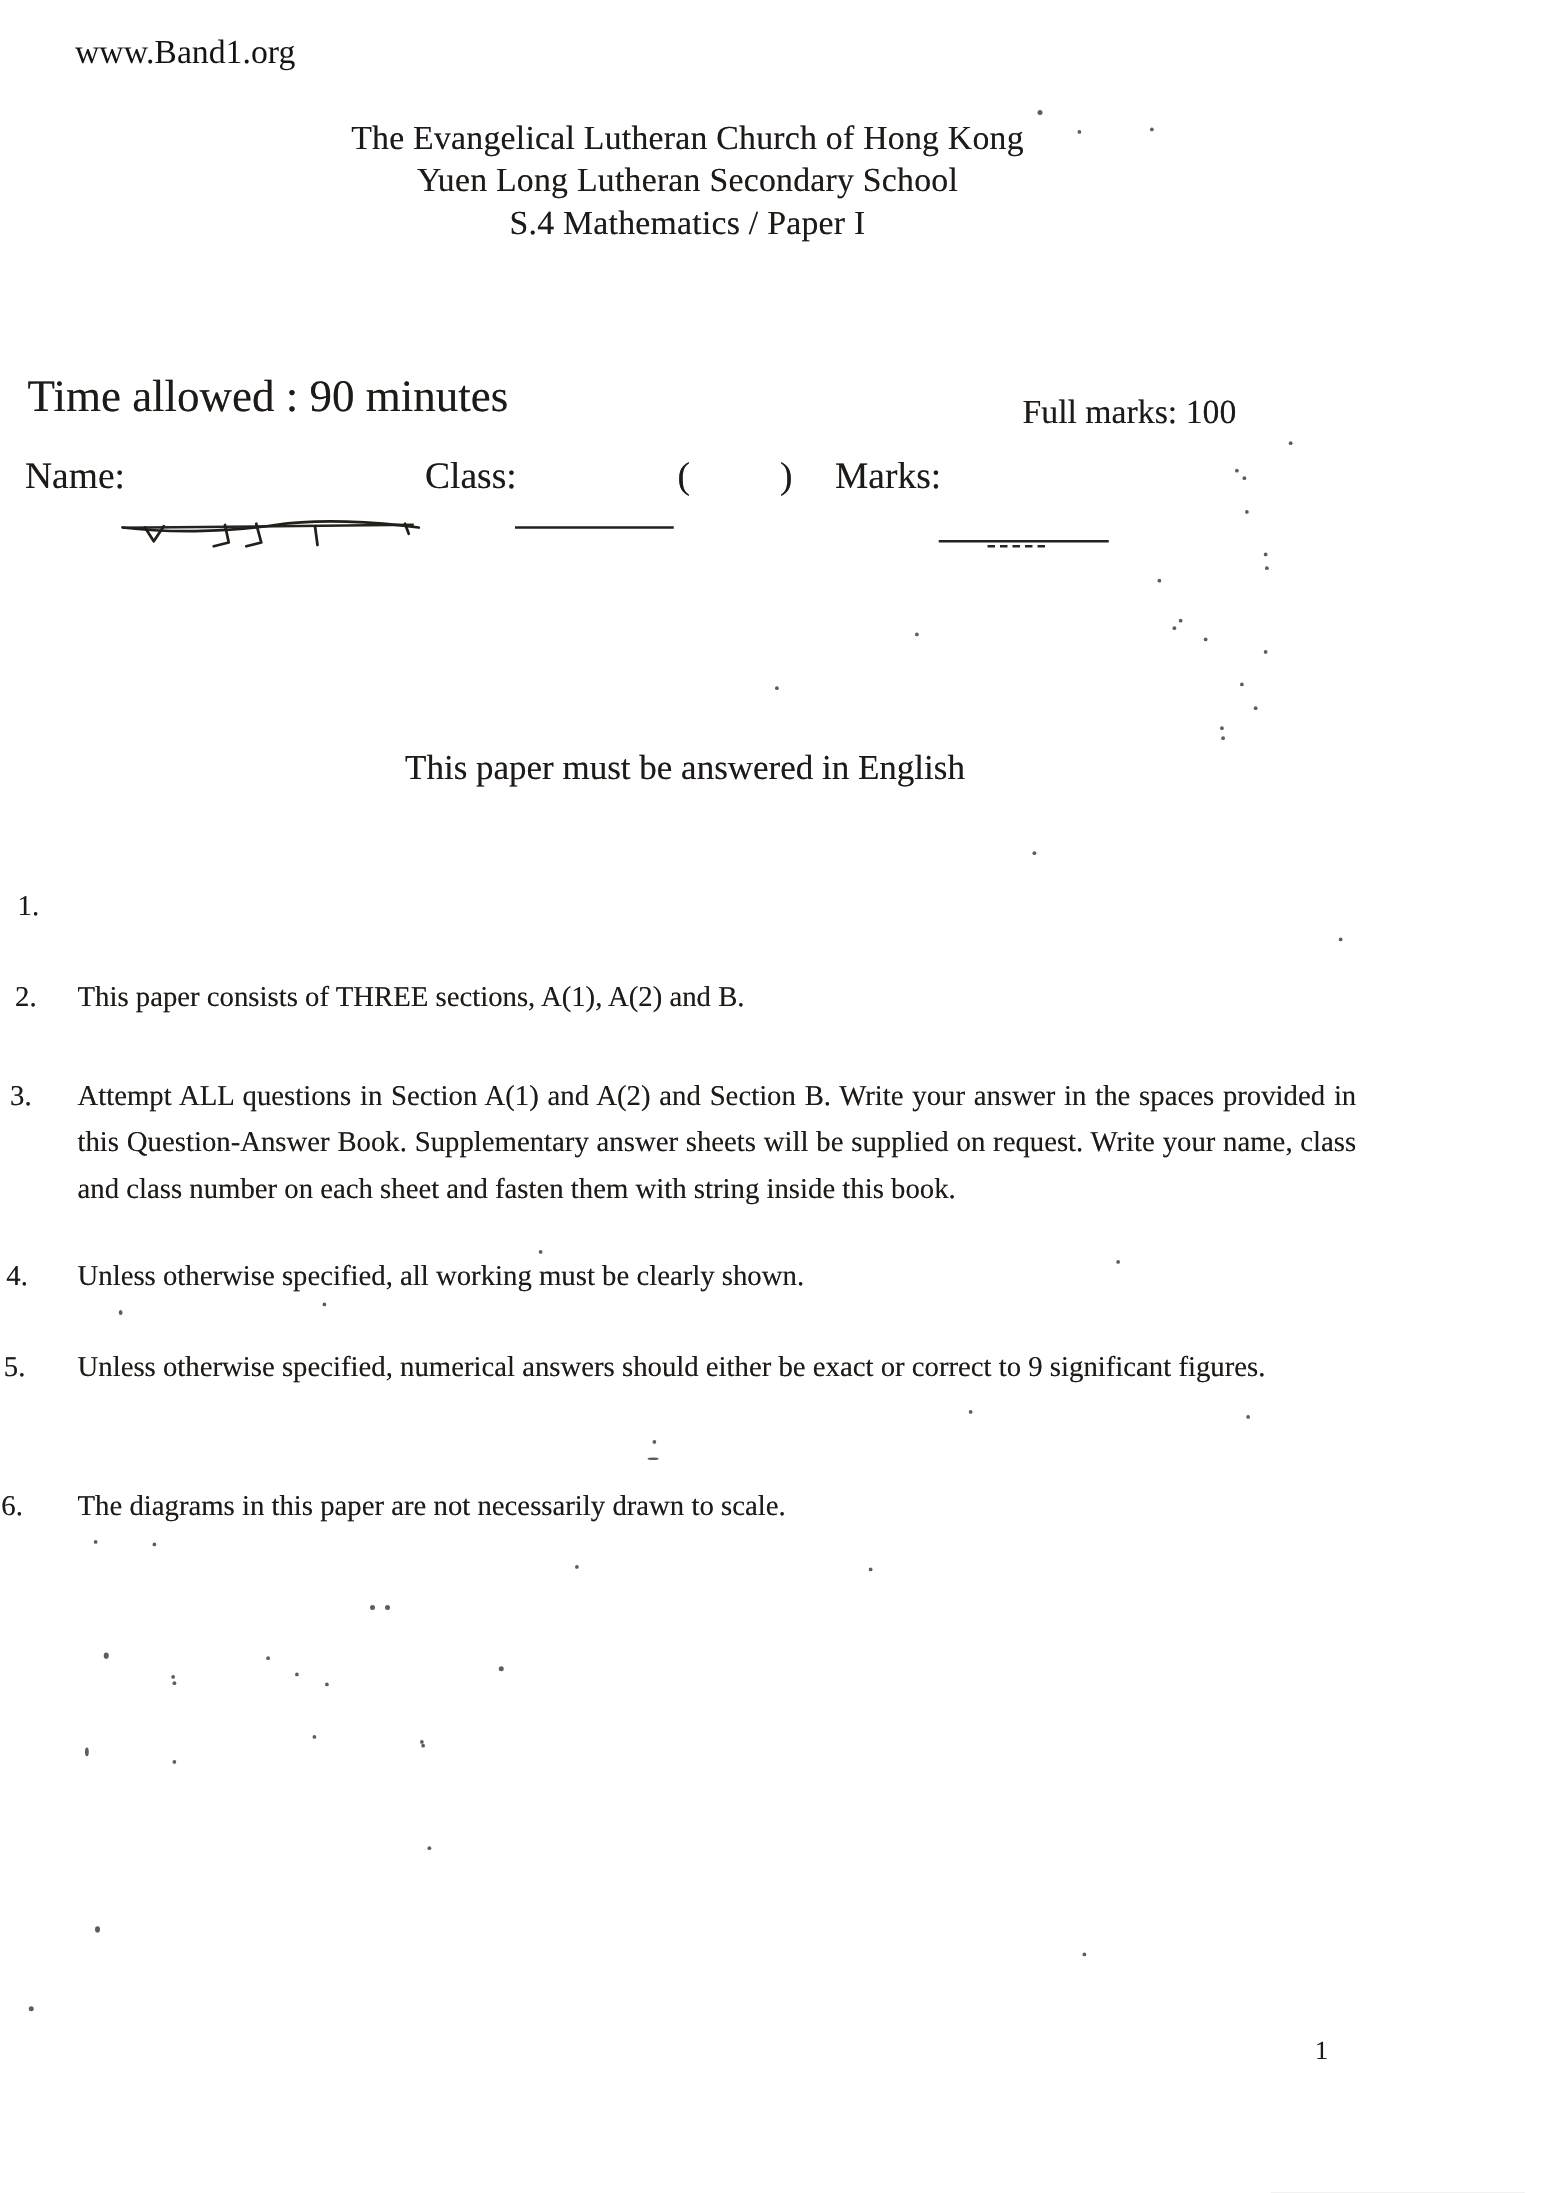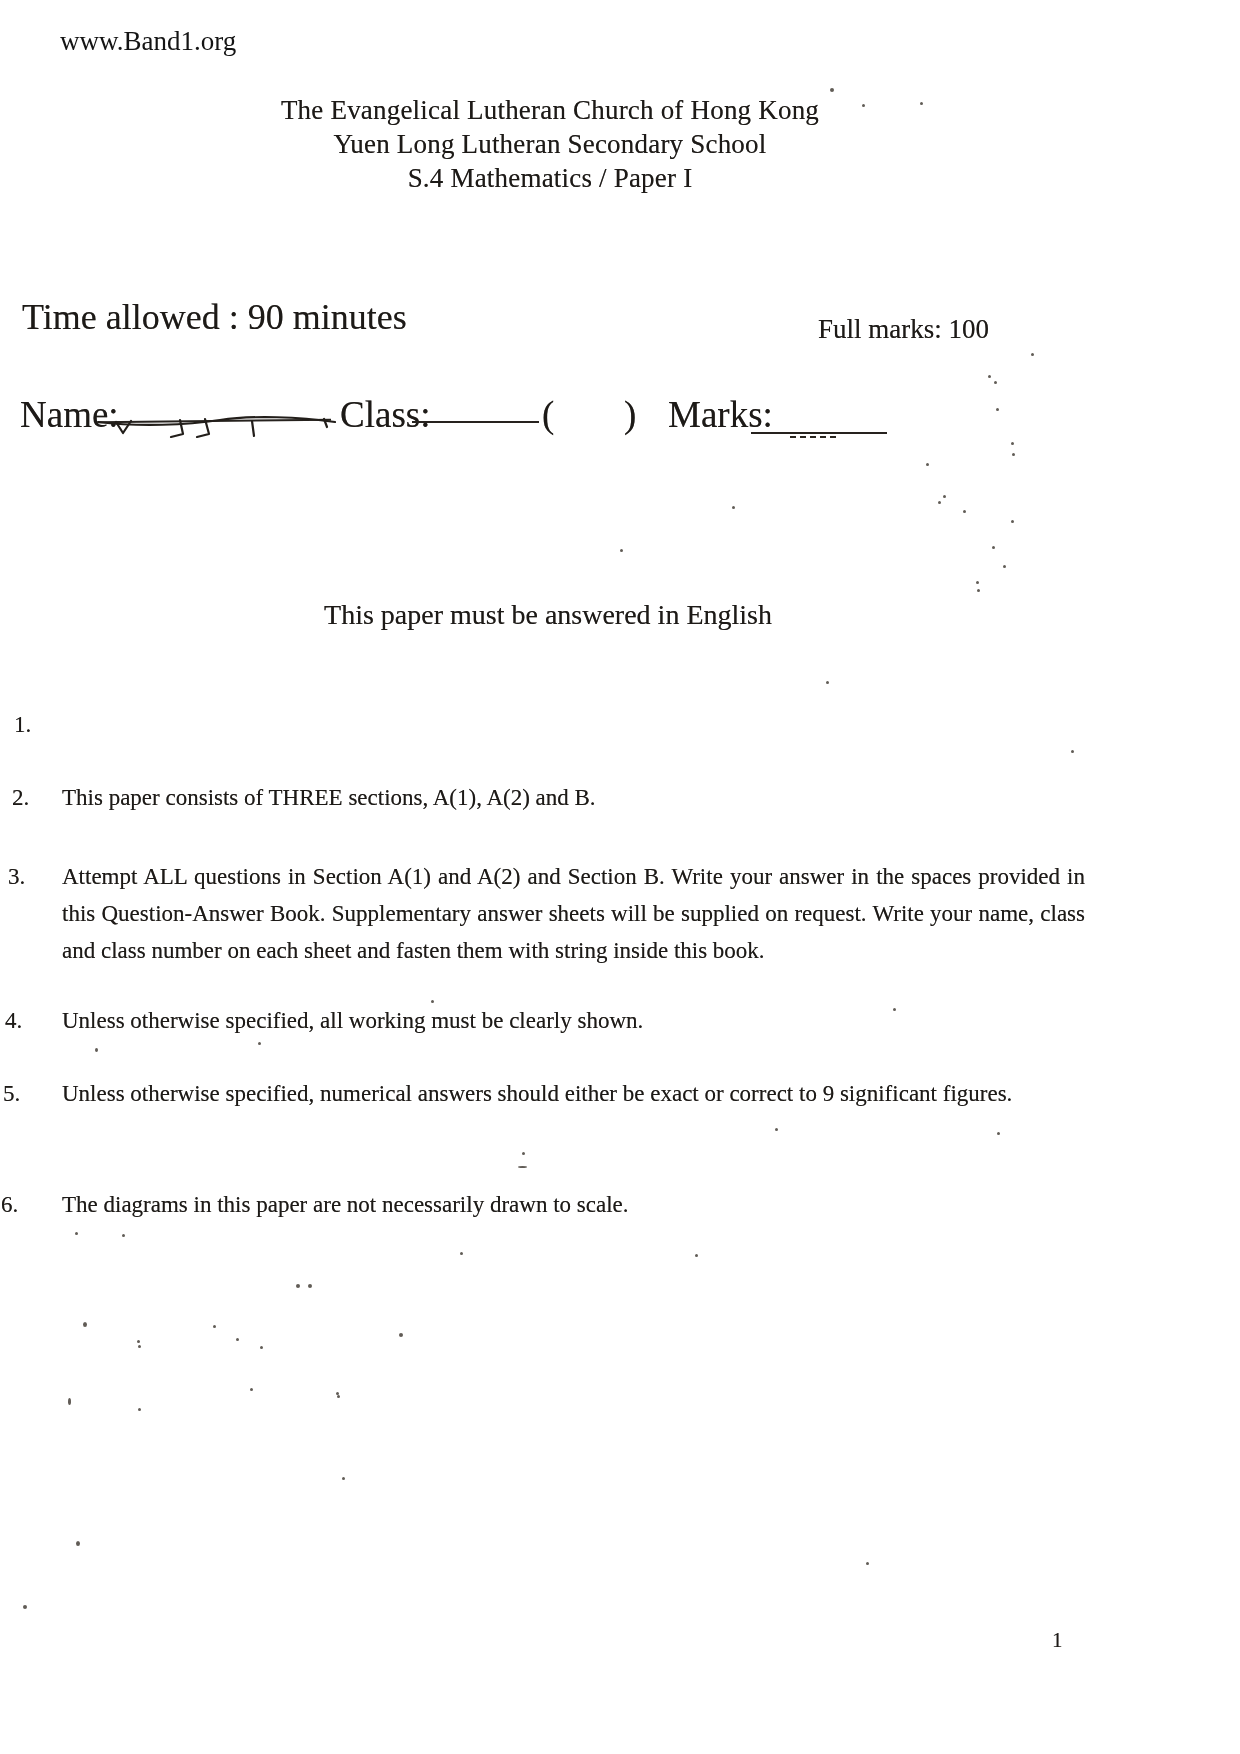--- a/index.html
+++ b/index.html
@@ -20,21 +20,21 @@
   .title-block {
     position:absolute; left:0; top:93px; width:1100px;
     text-align:center; font-size:27px; line-height:34px; letter-spacing:.2px;
   }
   .title-line { white-space:nowrap; }
 
   .time-allowed { position:absolute; left:22px; top:296px; font-size:36px; }
   .full-marks  { position:absolute; left:818px; top:314px; font-size:27px; }
 
   .fields-row { position:absolute; left:0; top:0; }
-  .flabel { position:absolute; top:393px; font-size:37px; white-space:nowrap; }
+  .flabel { position:absolute; top:364px; font-size:30px; white-space:nowrap; }
   .lbl-name  { left:20px; }
   .lbl-class { left:340px; }
   .lbl-popen { left:542px; }
   .lbl-pclose{ left:624px; }
   .lbl-marks { left:668px; }
   .uline { position:absolute; border-top:2px solid #26221e; height:0; }
   .ul-name  { left:98px;  top:420px; width:233px; transform:rotate(-.6deg); }
   .ul-class { left:412px; top:421px; width:127px; }
   .ul-marks { left:751px; top:432px; width:136px; border-top-width:2.5px; }
   .ul-marks-overlay { left:790px; top:436px; width:46px; border-top:2px dashed #2a251f; }

